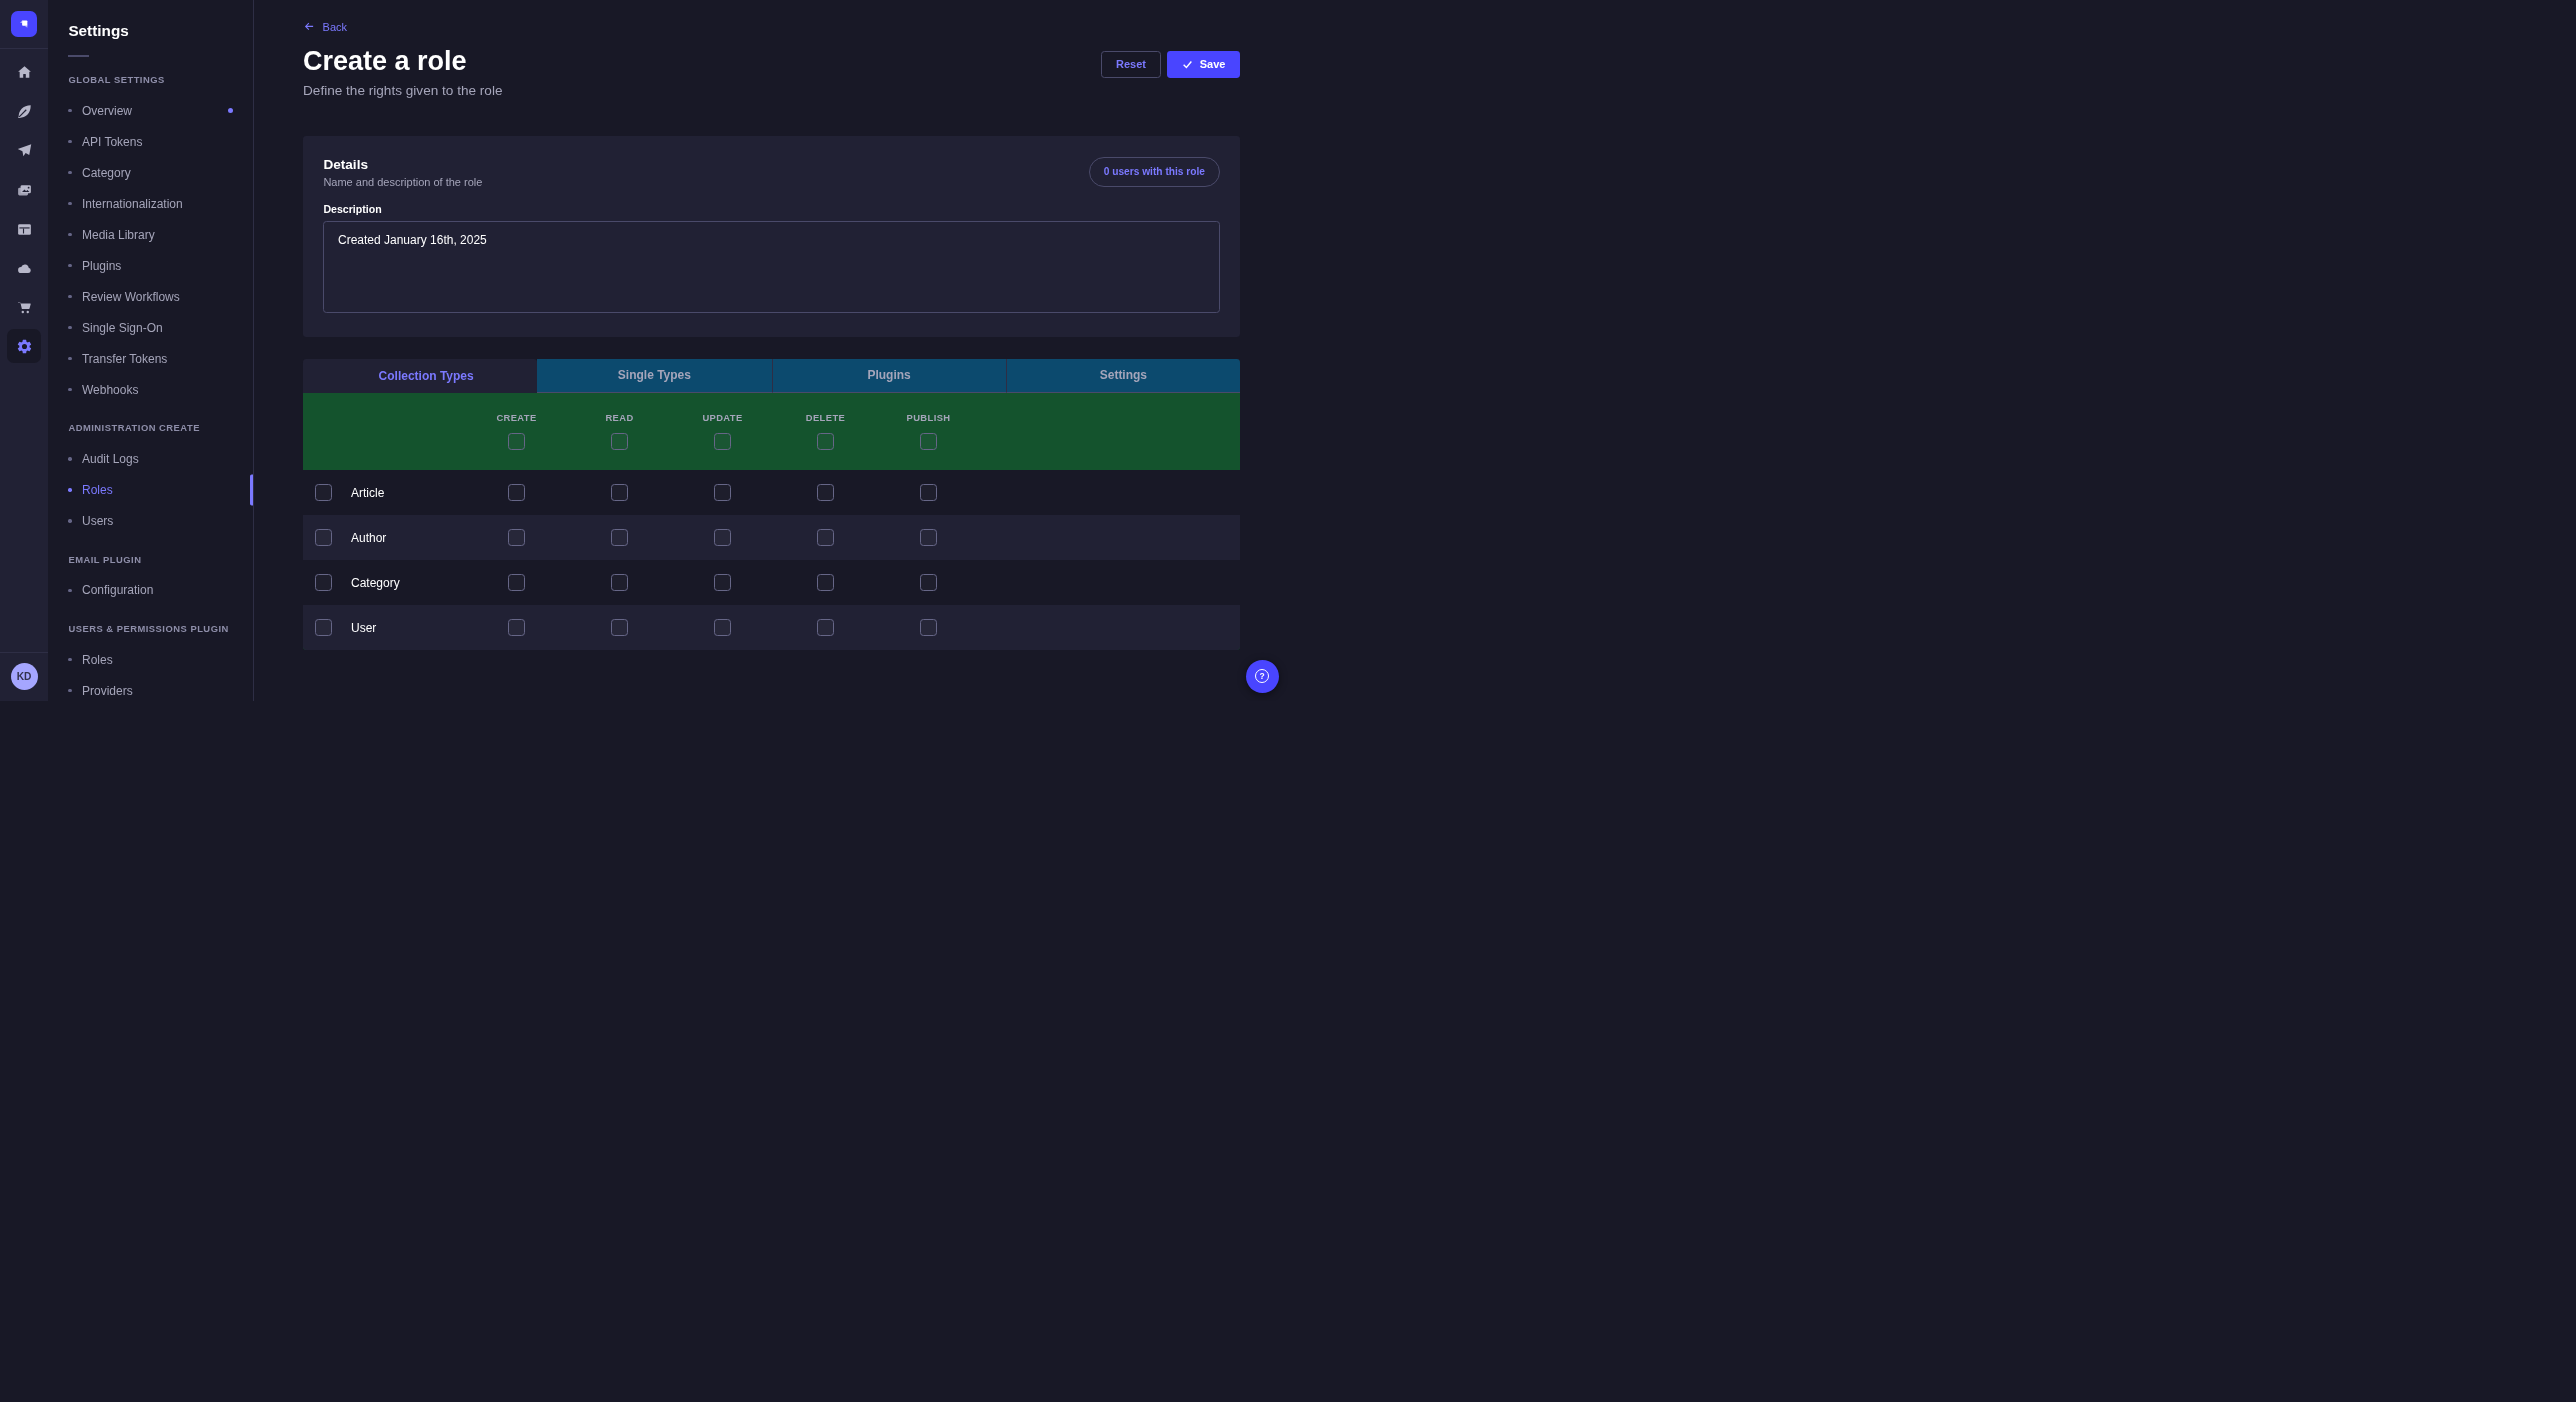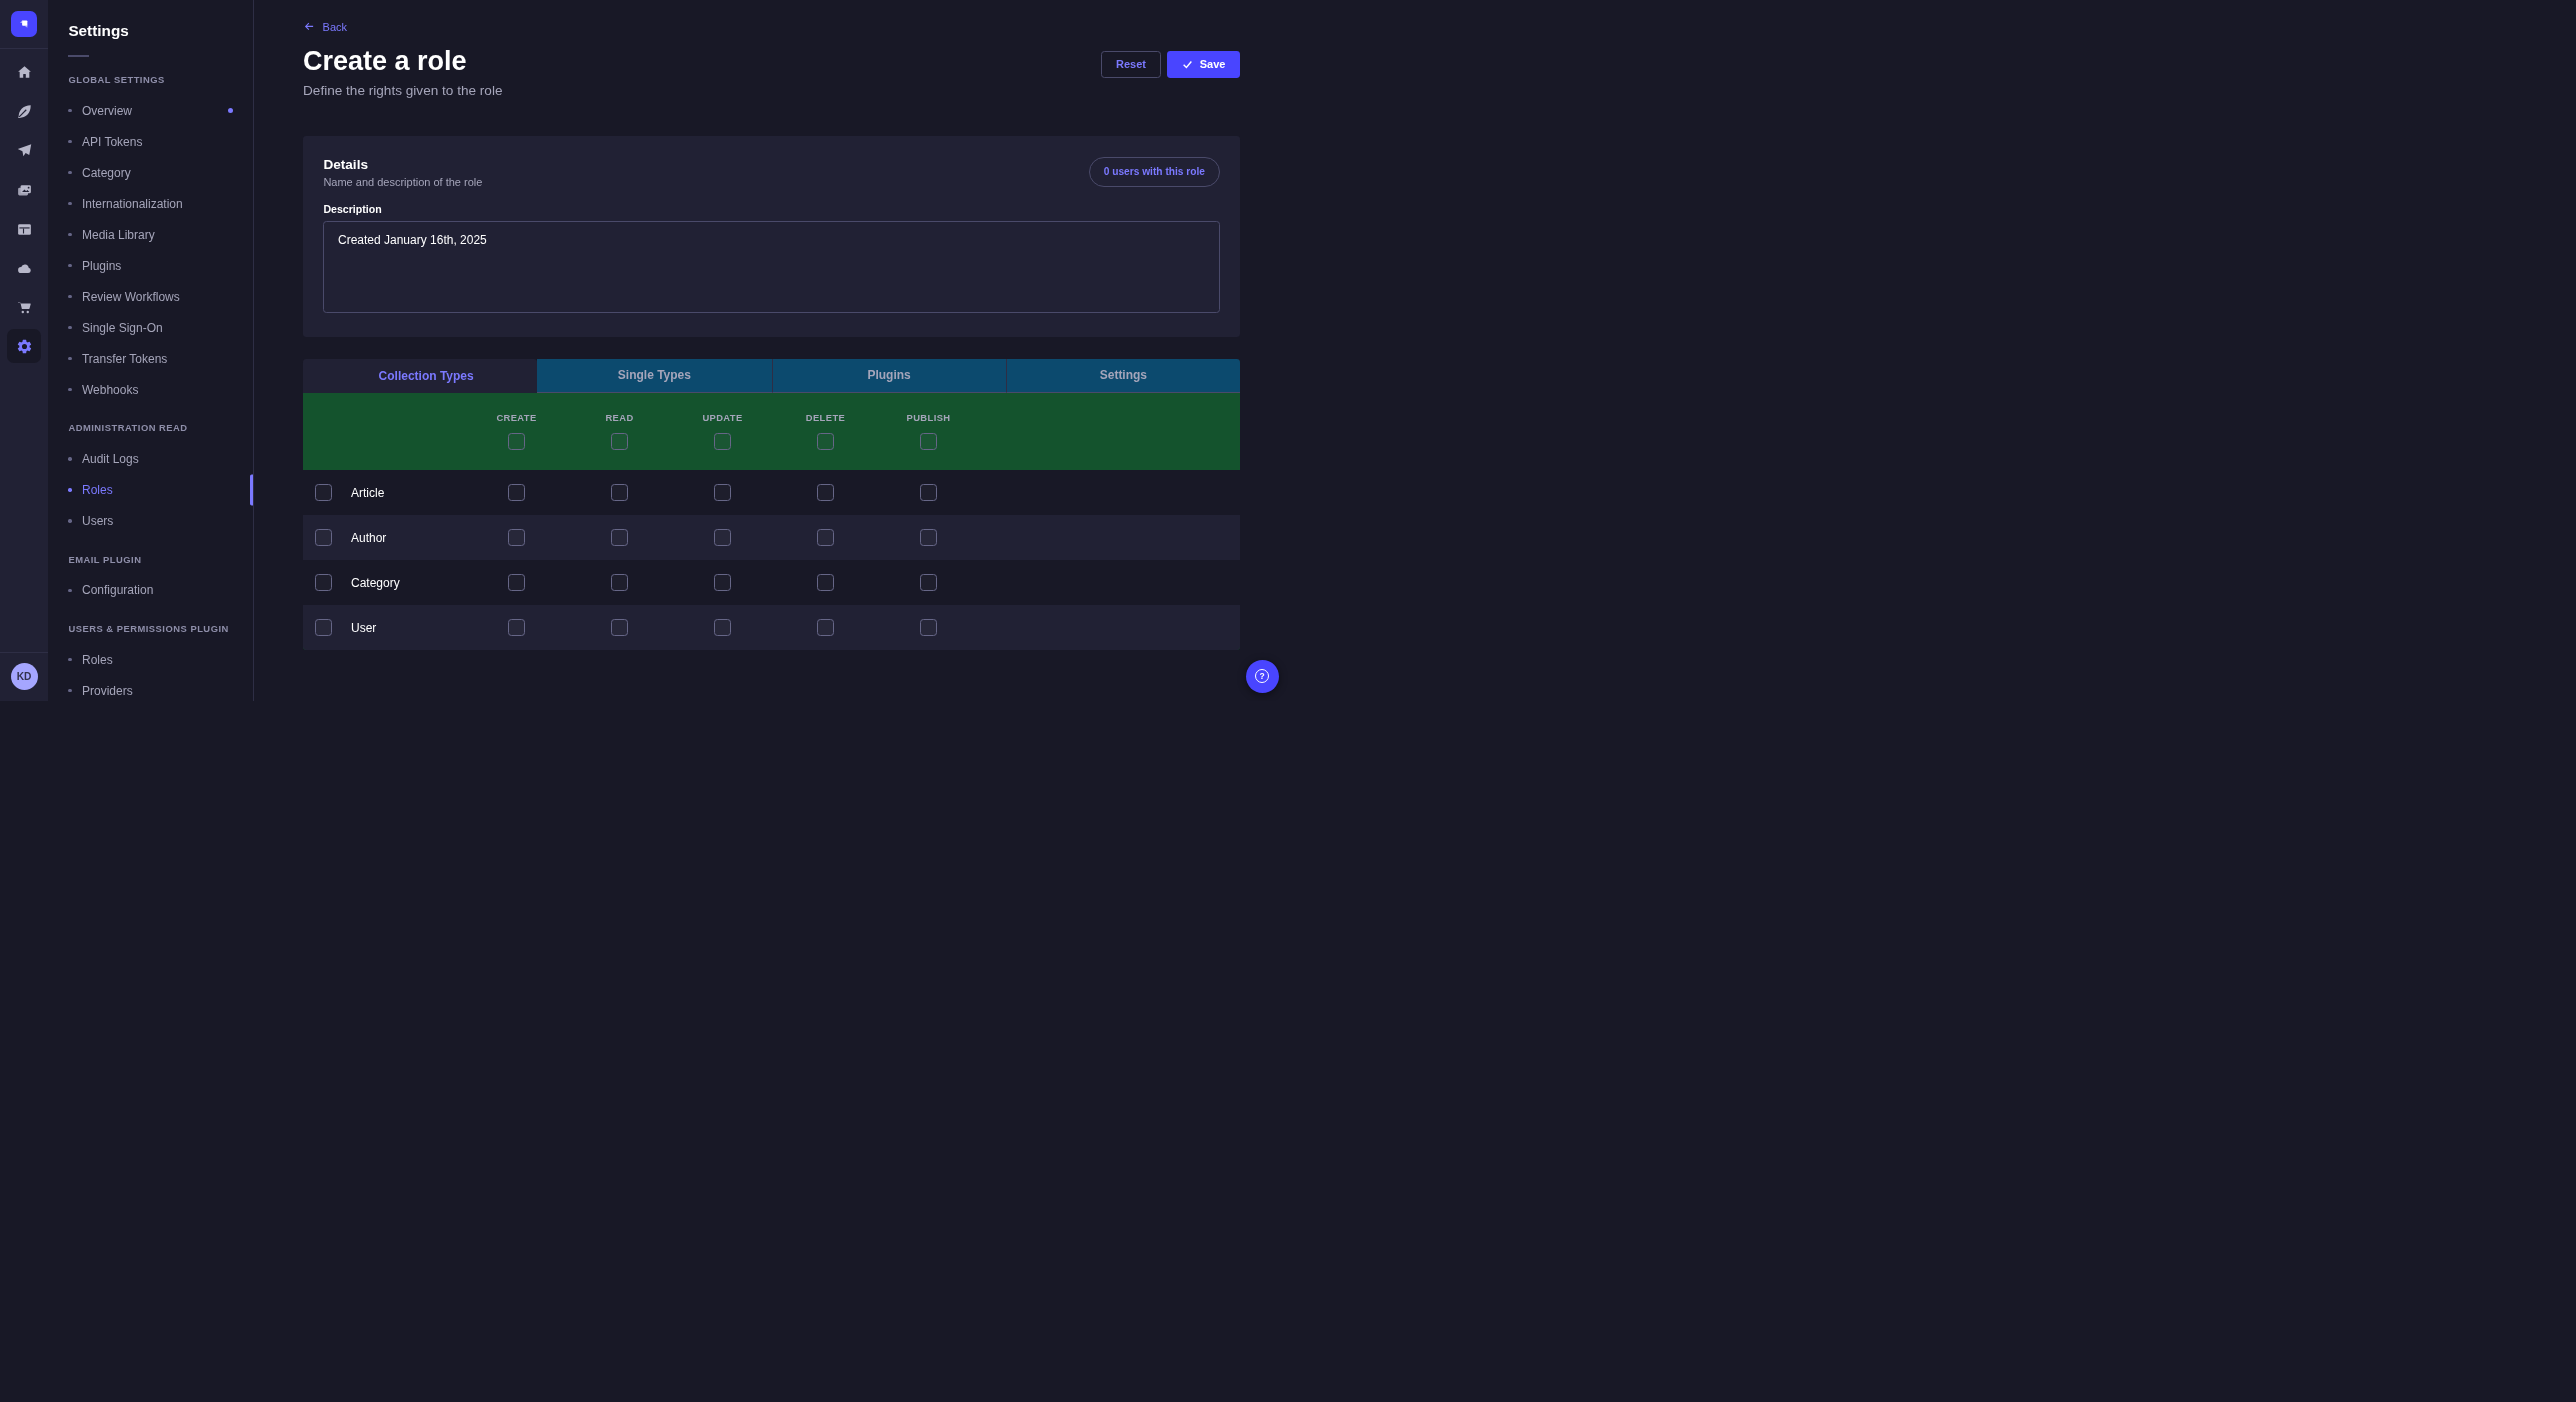--- a/index.html
+++ b/index.html
@@ -218,21 +218,21 @@
           <span>Transfer Tokens</span>
         </li>
         <li class="snav-item">
           <span class="bullet"></span>
           <span>Webhooks</span>
         </li>
       </ul>
     </div>
 
     <div class="section">
-      <div class="section-header">ADMINISTRATION READ</div>
+      <div class="section-header">ADMINISTRATION CREATE</div>
       <ul>
         <li class="snav-item">
           <span class="bullet"></span>
           <span>Audit Logs</span>
         </li>
         <li class="snav-item active">
           <span class="bullet"></span>
           <span>Roles</span>
         </li>
         <li class="snav-item">

